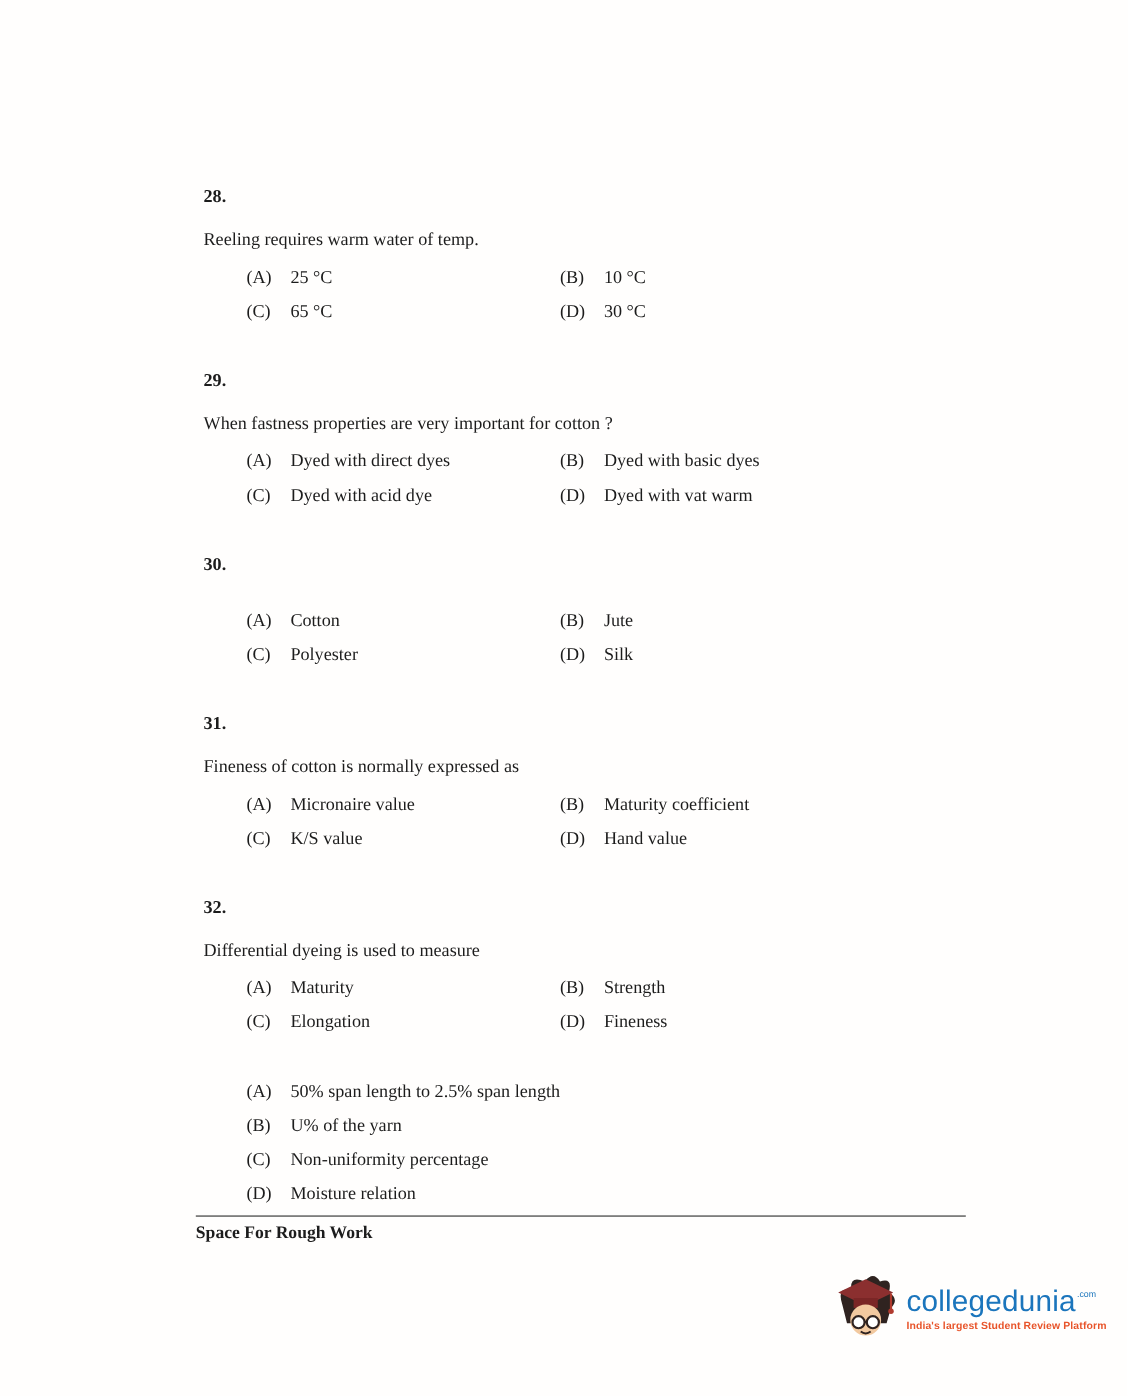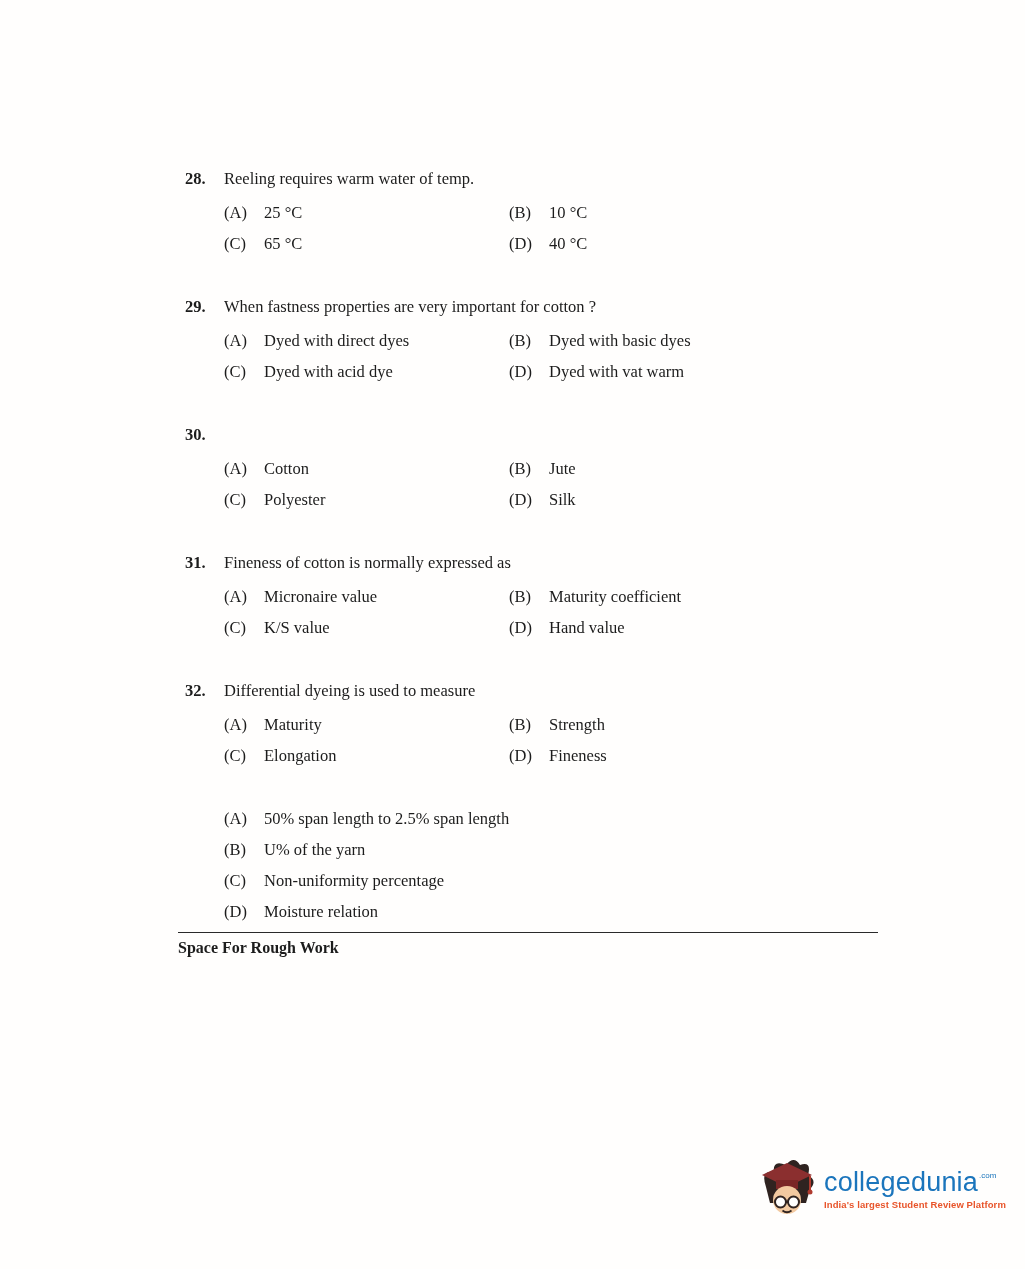--- a/index.html
+++ b/index.html
@@ -14,21 +14,21 @@
     color:#1c1c1c;
     overflow:hidden;
   }
   .content {
     padding:168px 140px 0 185px;
     font-size:16.5px;
     line-height:22px;
   }
   .question { margin-bottom:41px; }
   .question.last { margin-bottom:0; }
-  .q-head { display:flex; }
+  .q-head { display:flex;flex-direction:column; }
   .q-num { width:39px; font-weight:bold; flex:0 0 39px; }
   .q-text { }
   .options { margin-left:39px; margin-top:12px; }
   .opt-row { display:flex; margin-bottom:9px; }
   .opt { display:flex; width:285px; }
   .opt.single { width:auto; }
   .opt-label { width:40px; flex:0 0 40px; }
   .opt-text { }
   .rough-divider {
     border:none;
@@ -111,21 +111,21 @@
             <span class="opt-text">10 °C</span>
           </span>
         </div>
         <div class="opt-row">
           <span class="opt">
             <span class="opt-label">(C)</span>
             <span class="opt-text">65 °C</span>
           </span>
           <span class="opt">
             <span class="opt-label">(D)</span>
-            <span class="opt-text">40 °C</span>
+            <span class="opt-text">30 °C</span>
           </span>
         </div>
       </div>
     </section>
 
     <section class="question">
       <div class="q-head">
         <span class="q-num">29.</span>
         <span class="q-text">When fastness properties are very important for cotton ?</span>
       </div>

